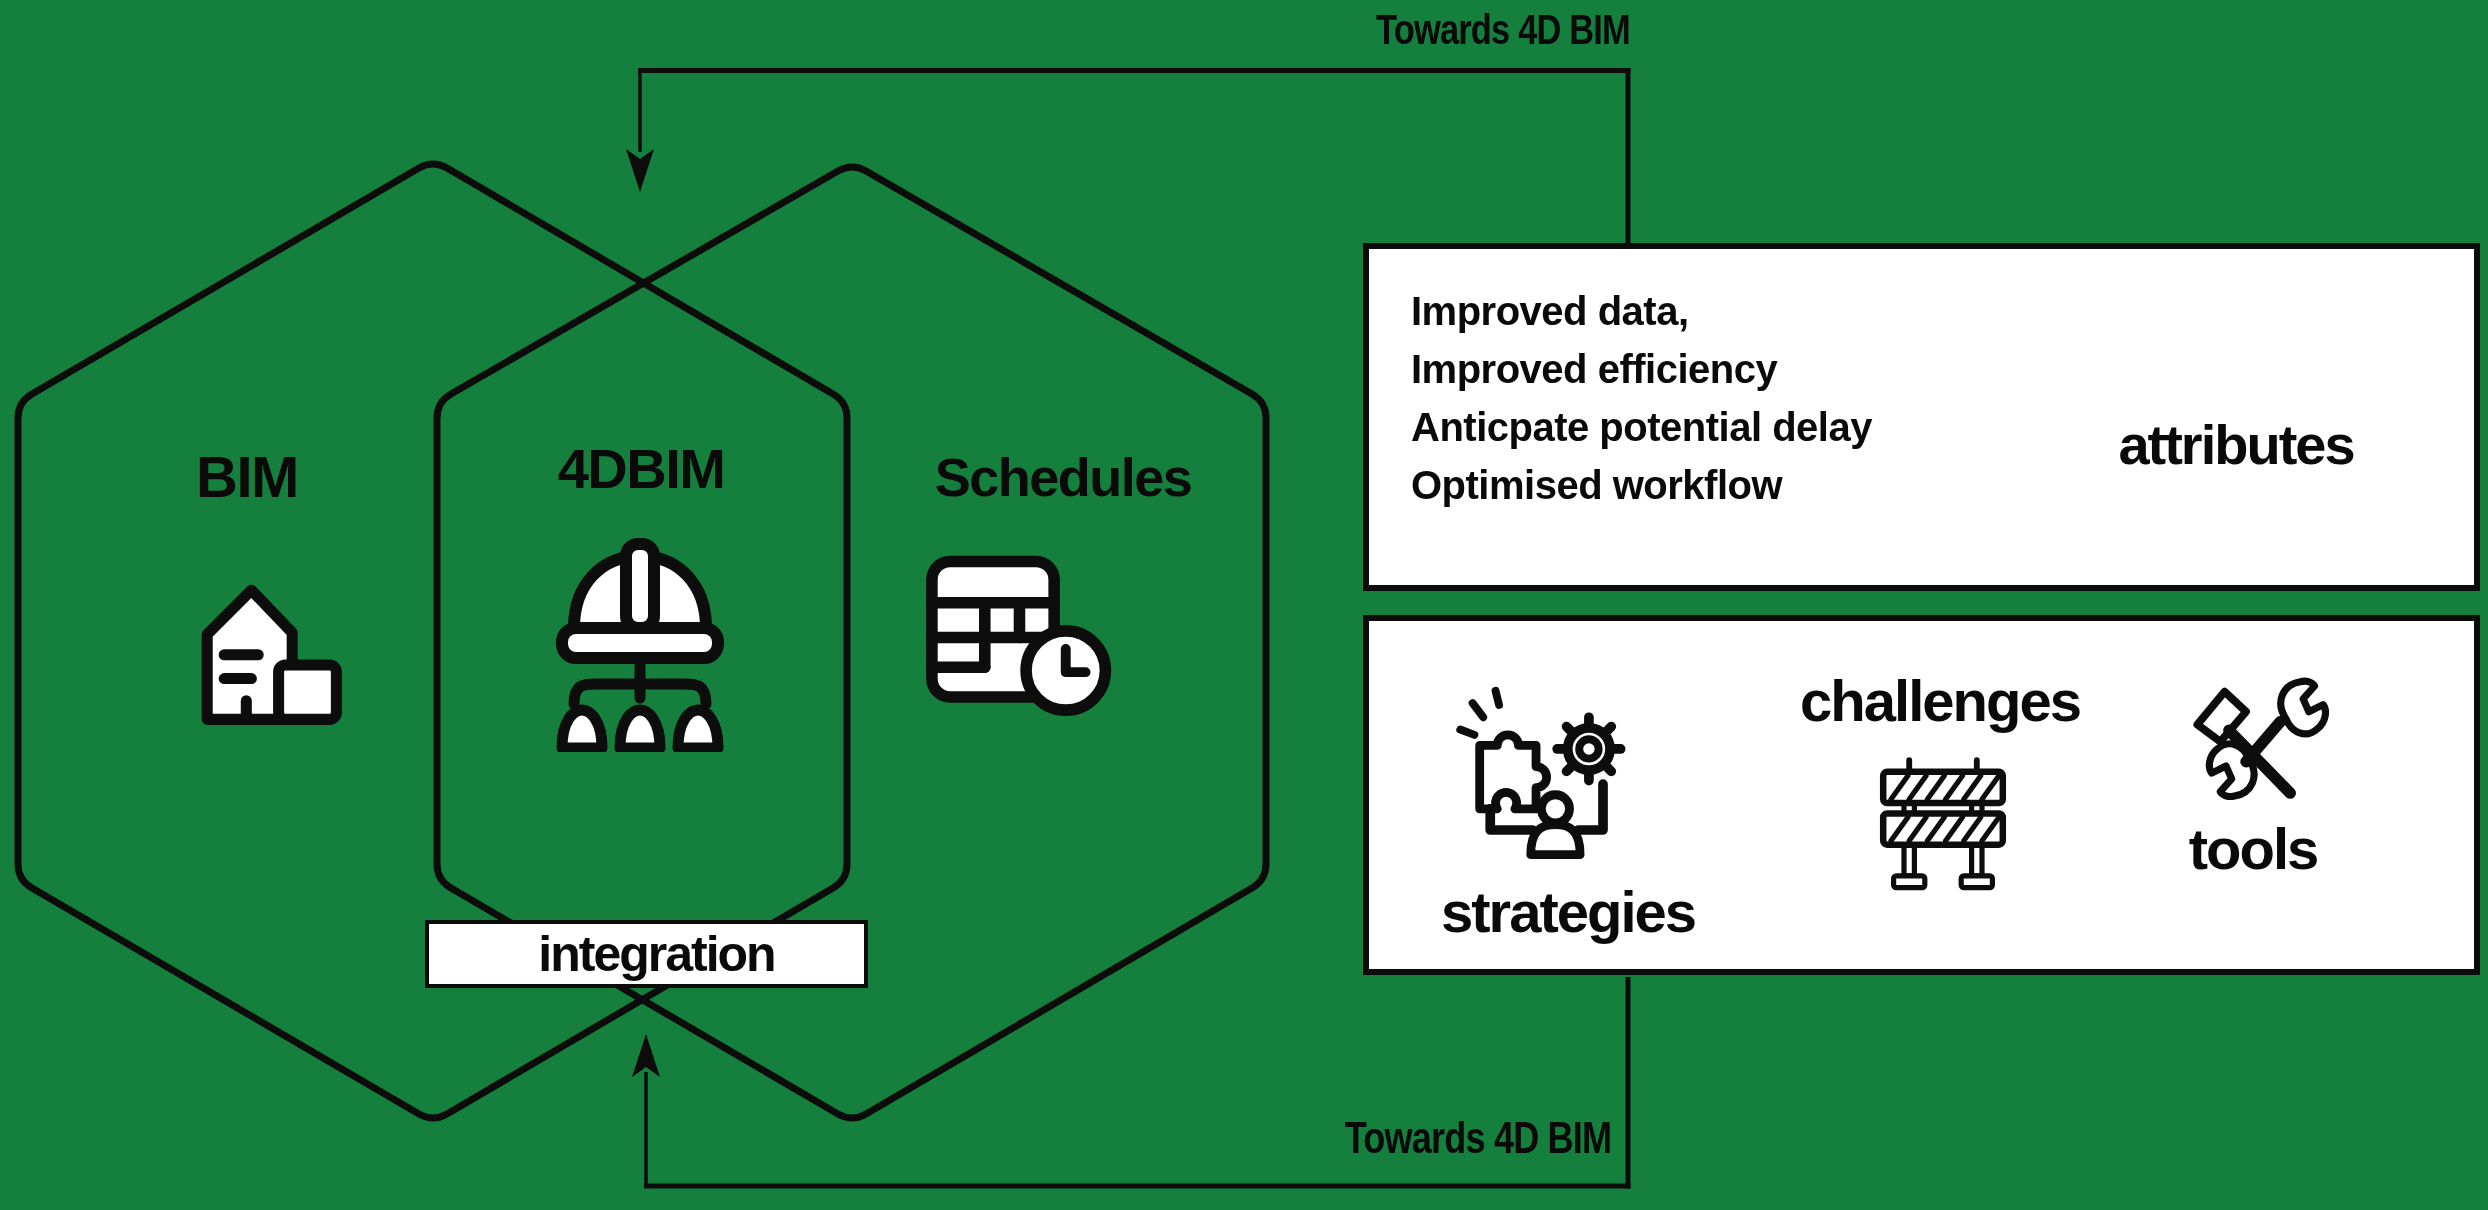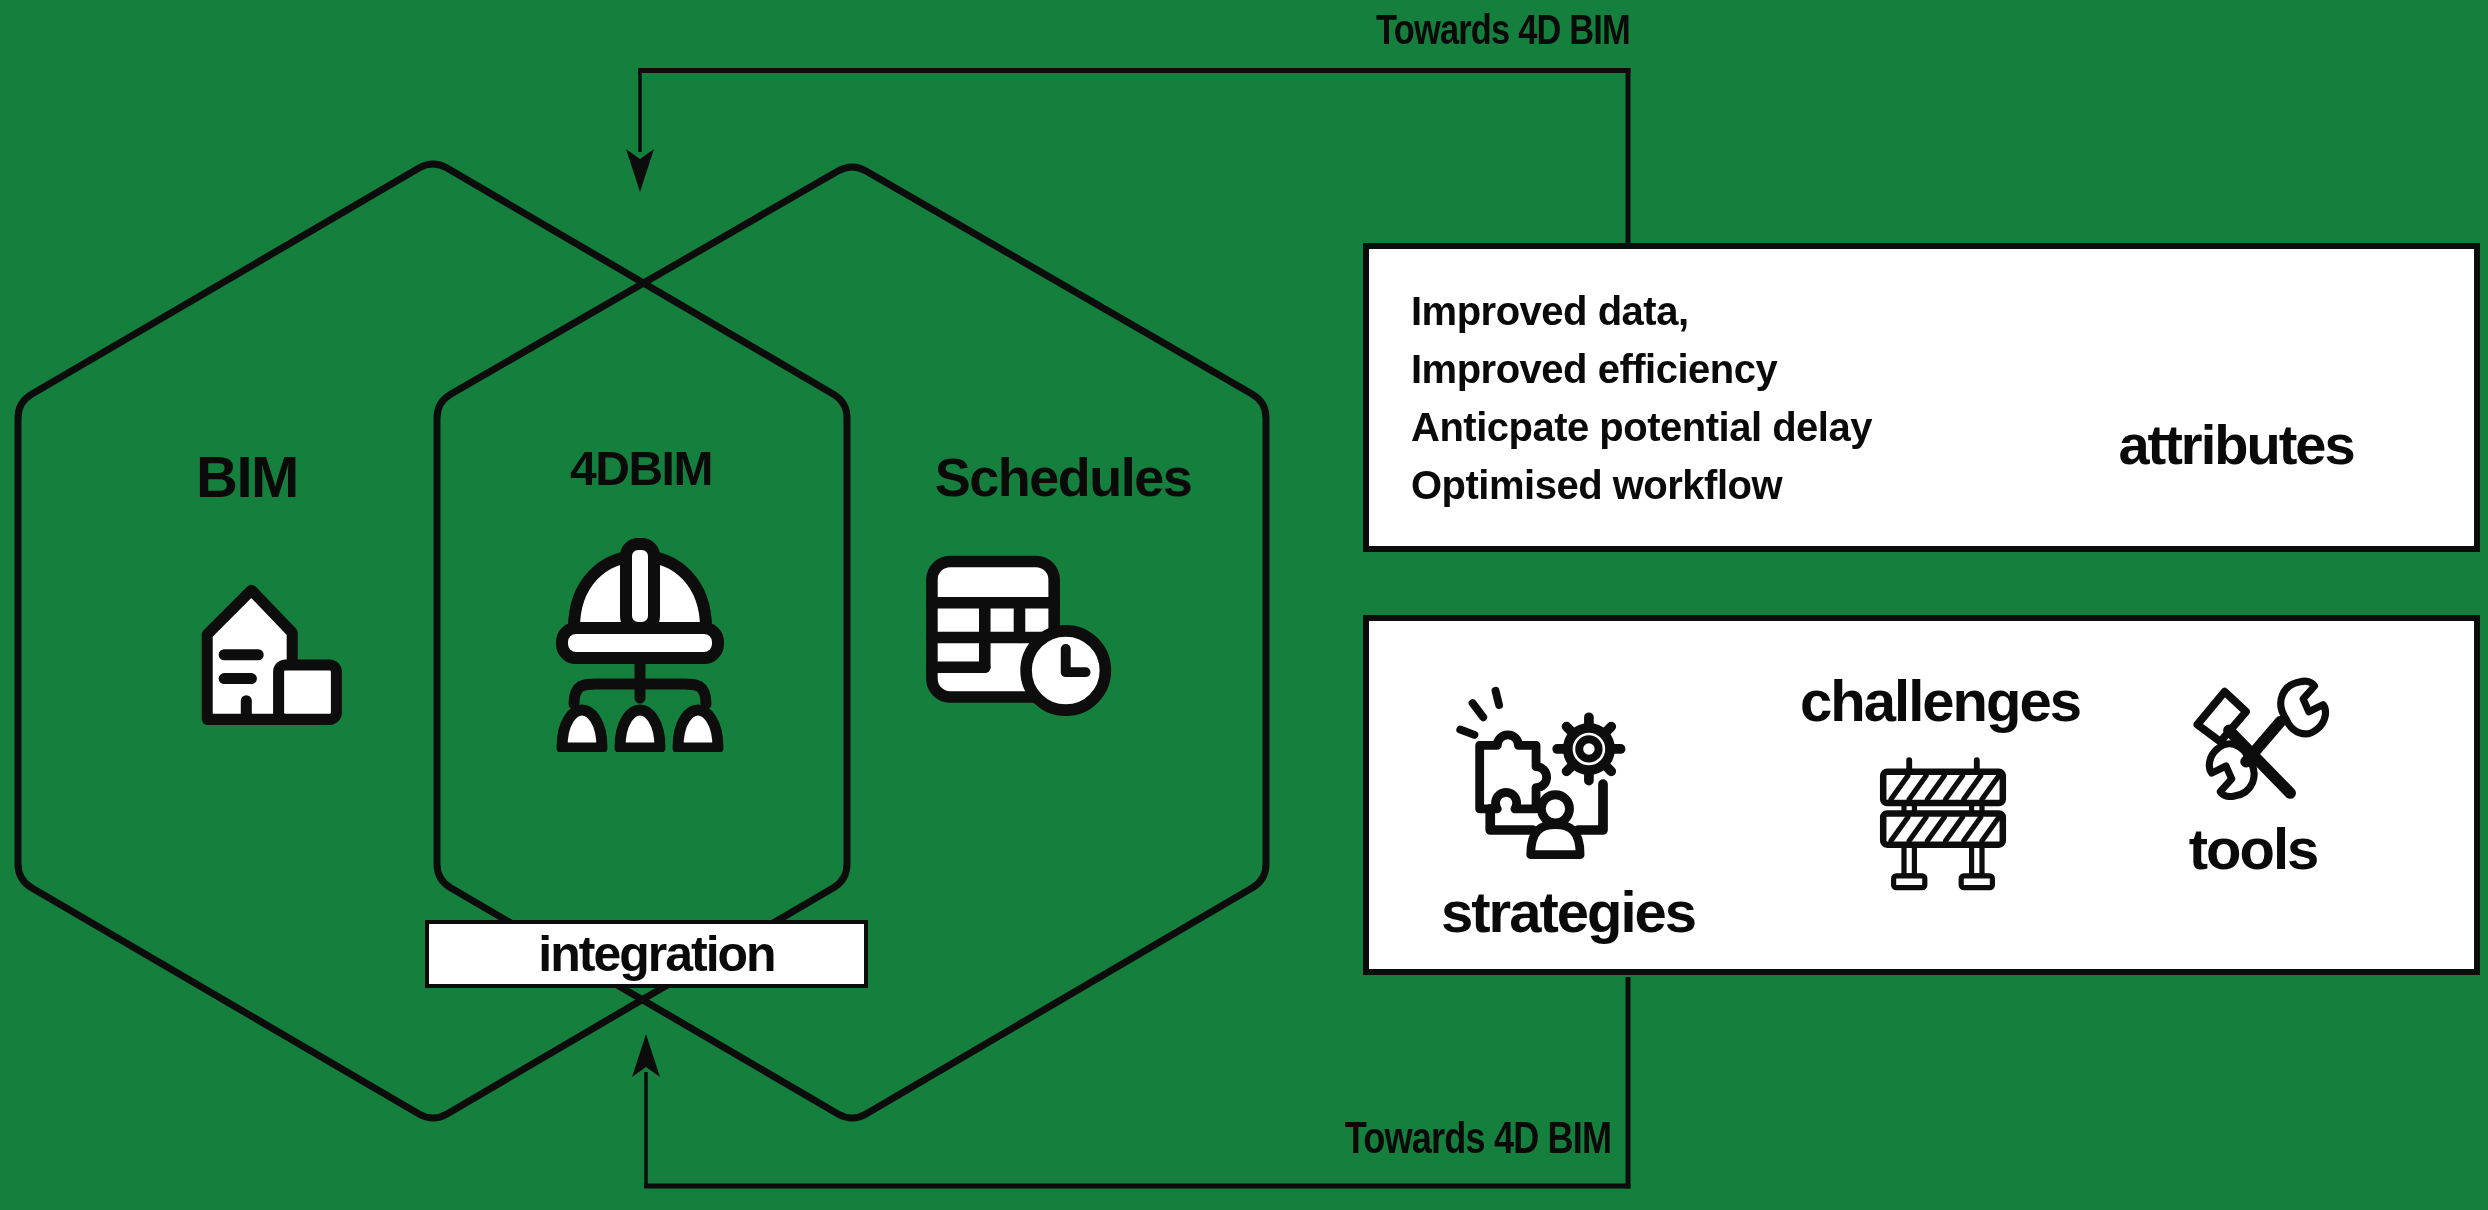--- a/index.html
+++ b/index.html
@@ -16,30 +16,30 @@
   .lbl{
     position:absolute;z-index:4;
     font-weight:700;
     white-space:nowrap;
     transform:translate(-50%,-50%);
     letter-spacing:-1.5px;
     color:#0a0a0a;
   }
   .flow-lbl{font-size:42px;letter-spacing:-1px;transform:translate(-50%,-50%) scaleX(.82);}
   .hex-lbl-1{font-size:58px;}
-  .hex-lbl-2{font-size:48px;}
+  .hex-lbl-2{font-size:56px;}
   .hex-lbl-3{font-size:54px;}
   .theme-lbl{font-size:58px;letter-spacing:-2px;}
   .outline-box{
     position:absolute;z-index:2;
     box-sizing:border-box;
     border:6px solid #0c0c0c;
     background:#ffffff;
   }
-  .attributes-box{left:1363px;top:243px;width:1117px;height:309px;}
+  .attributes-box{left:1363px;top:243px;width:1117px;height:348px;}
   .themes-box{left:1363px;top:615px;width:1117px;height:360px;}
   .integration-box{
     left:425px;top:920px;width:443px;height:68px;
     border-width:4px;z-index:3;
     display:flex;align-items:center;justify-content:center;padding-left:20px;
   }
   .integration-box .txt{
     font-weight:700;font-size:50px;letter-spacing:-2px;
   }
   .attr-lines{

